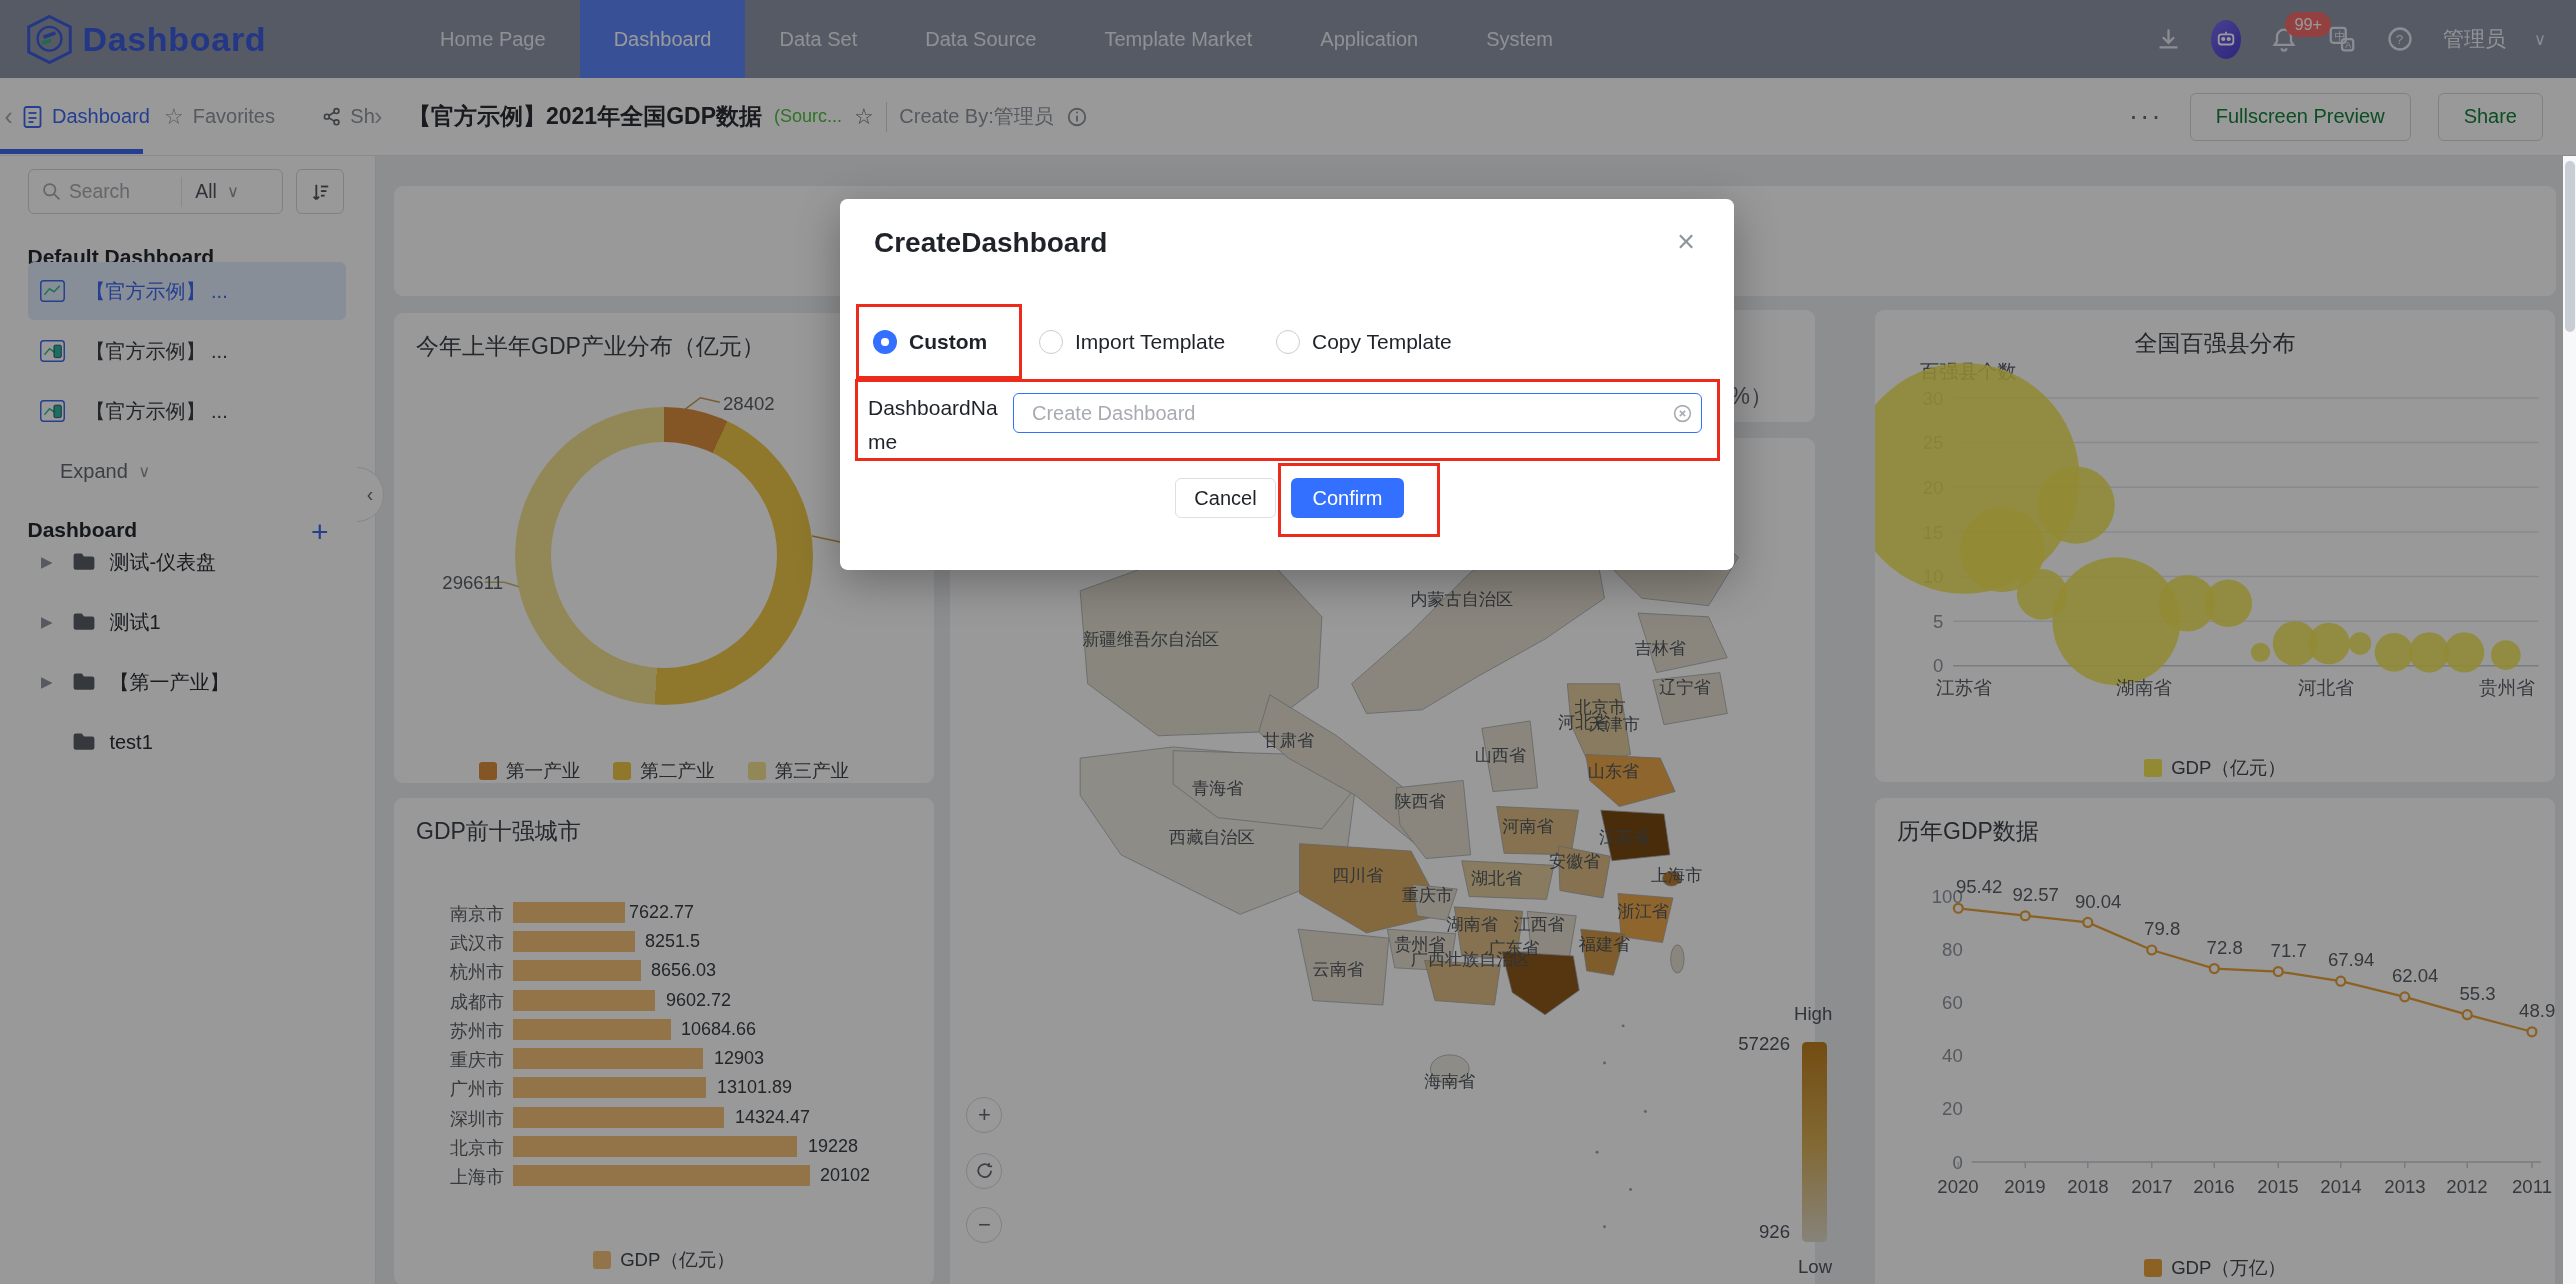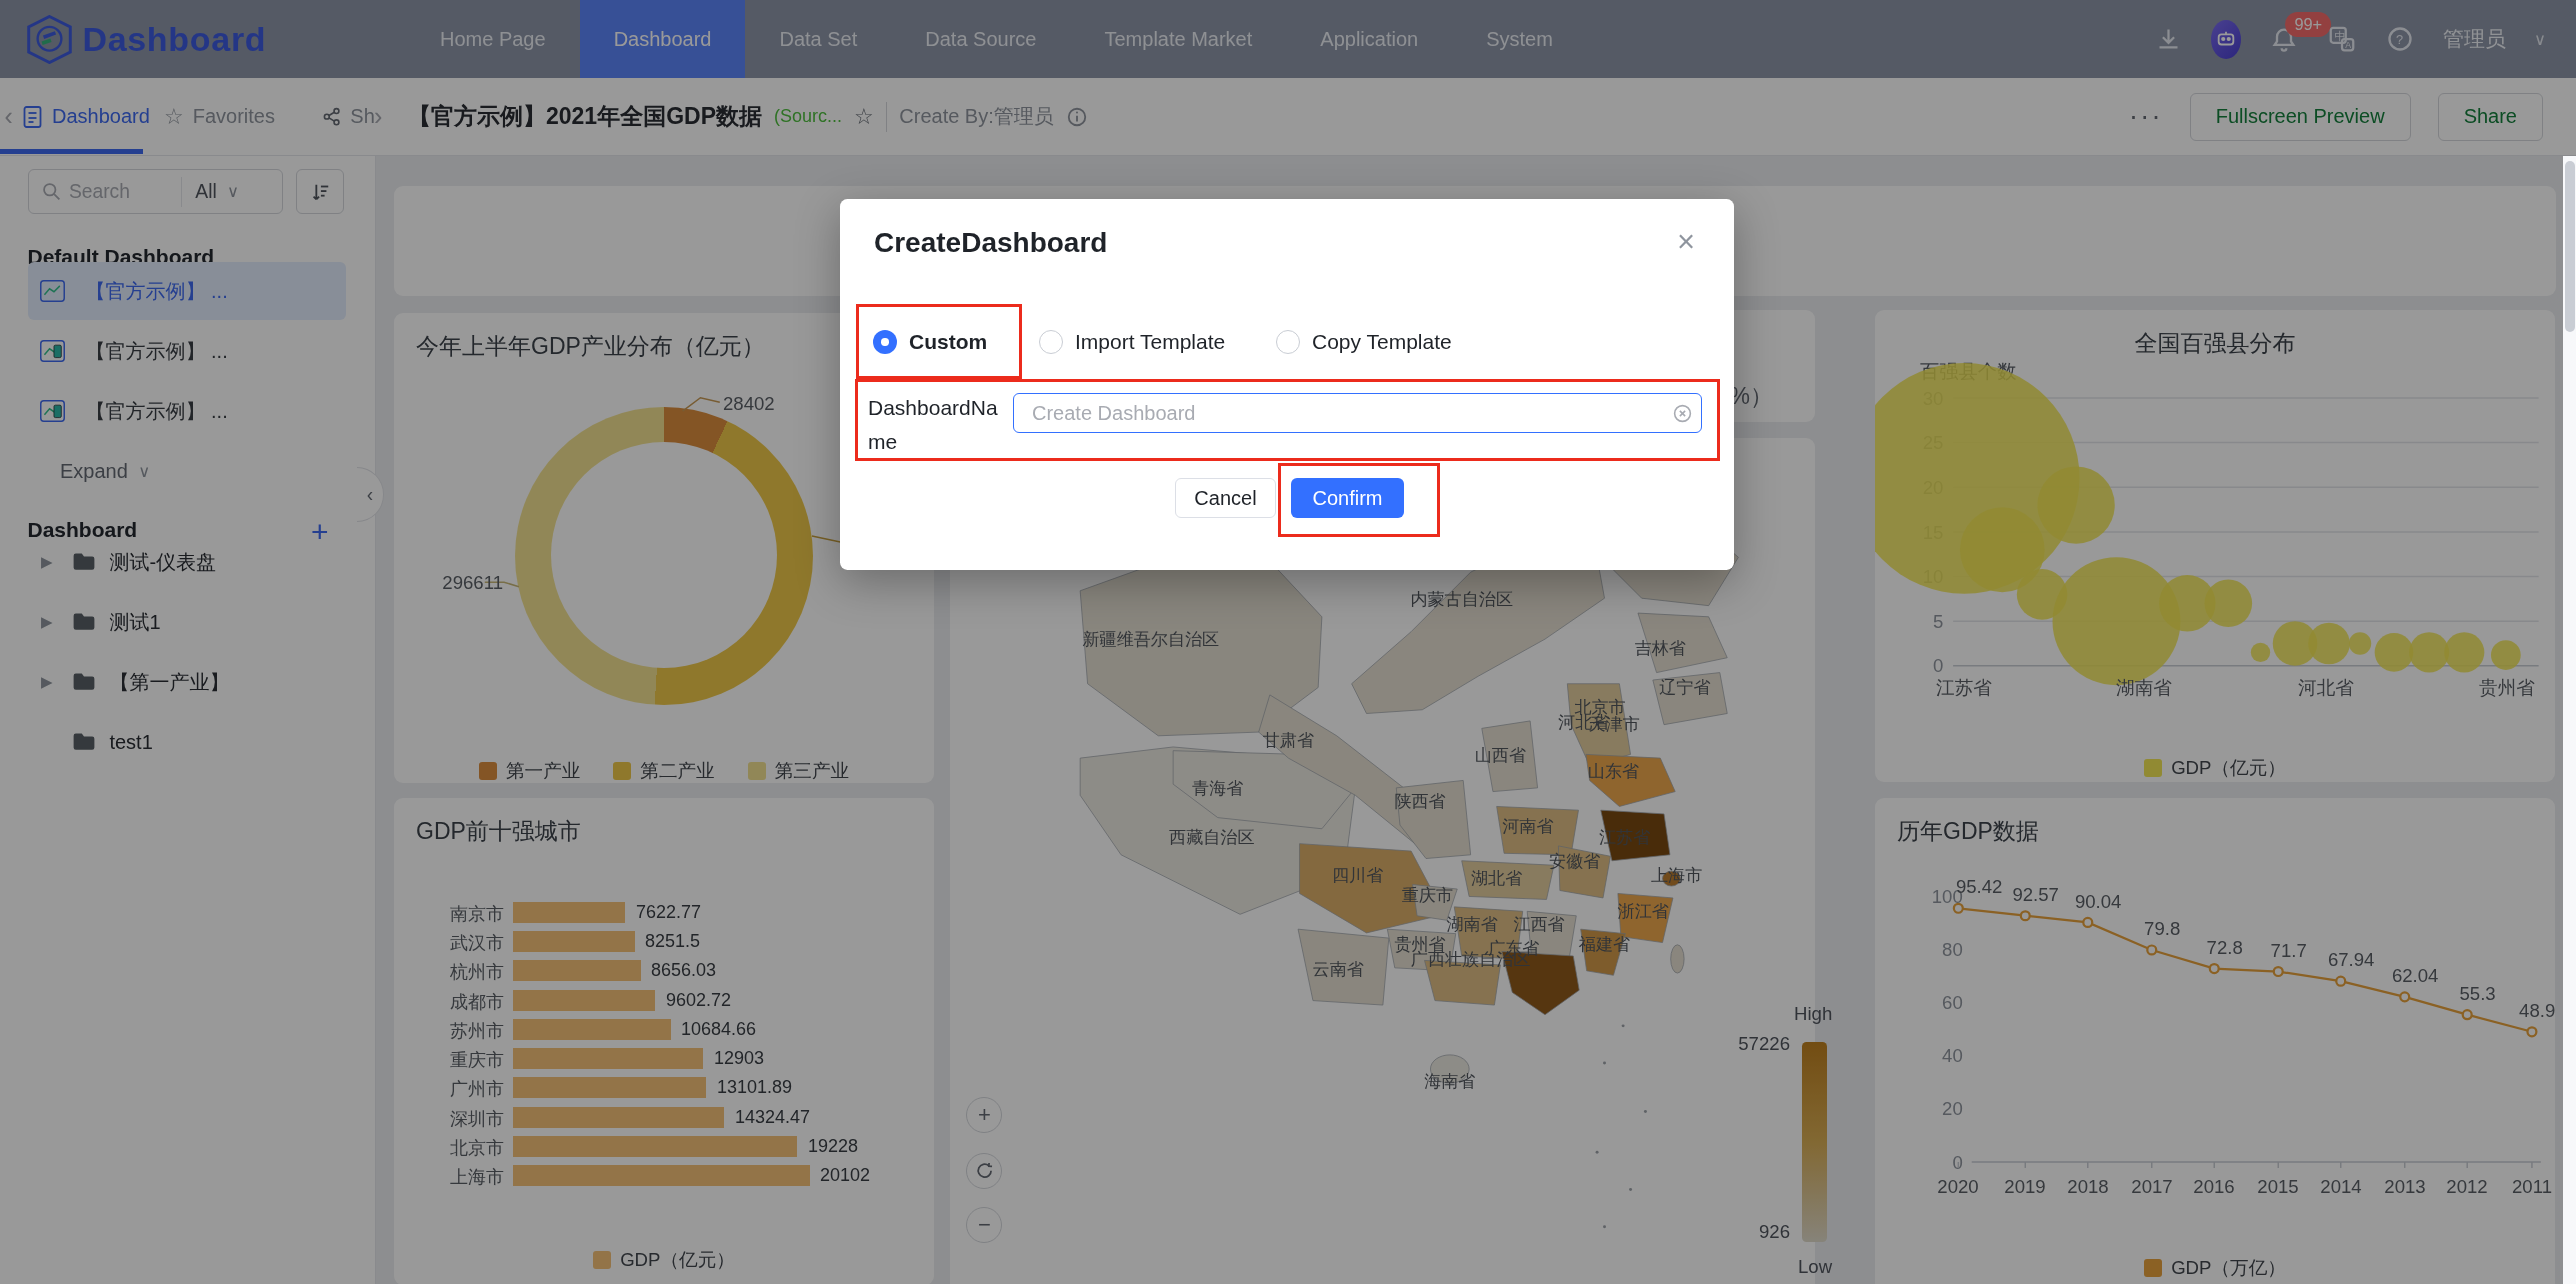--- a/index.html
+++ b/index.html
@@ -339,21 +339,21 @@
         </div>
       </div>
   </div>
 
   <div class="card" id="bar-card">
     <div class="card-title">GDP前十强城市</div>
     <div id="bars">
         <div class="bar-row" style="top: 104px; width: 540px;">
           <div class="bar-cat" style="left: 30px;">南京市</div>
           <div class="bar-rect" style="width: 112px; background: rgb(245, 194, 120);"></div>
-          <div class="bar-val" style="left: 242px;">7622.77</div>
+          <div class="bar-val" style="left: 235px;">7622.77</div>
         </div>
         <div class="bar-row" style="top: 133px; width: 540px;">
           <div class="bar-cat" style="left: 30px;">武汉市</div>
           <div class="bar-rect" style="width: 122px; background: rgb(245, 194, 120);"></div>
           <div class="bar-val" style="left: 251px;">8251.5</div>
         </div>
         <div class="bar-row" style="top: 162px; width: 540px;">
           <div class="bar-cat" style="left: 30px;">杭州市</div>
           <div class="bar-rect" style="width: 128px; background: rgb(245, 194, 120);"></div>
           <div class="bar-val" style="left: 257px;">8656.03</div>

